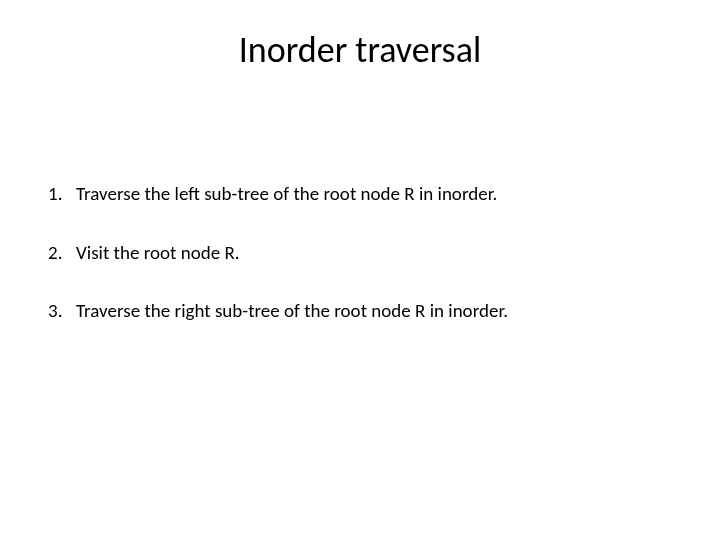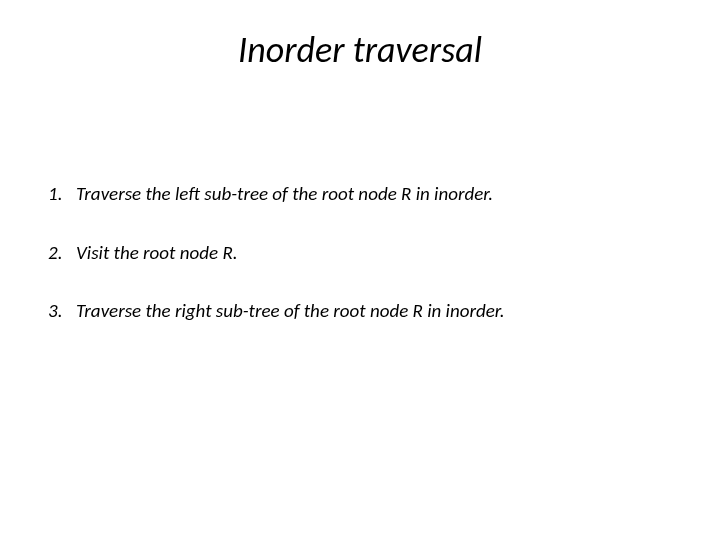--- a/index.html
+++ b/index.html
@@ -1,19 +1,18 @@
 <!DOCTYPE html>
 <html><head>
   <meta charset="utf-8">
   <style>
     * {
       margin: 0;
       padding: 0;
       box-sizing: border-box;
-      font-style: italic;
     }
     body {
       width: 720px;
       height: 540px;
       background: #ffffff;
       font-family: Calibri, 'Segoe UI', Arial, sans-serif;
       color: #000000;
       padding: 28px 48px;
     }
     .title {

